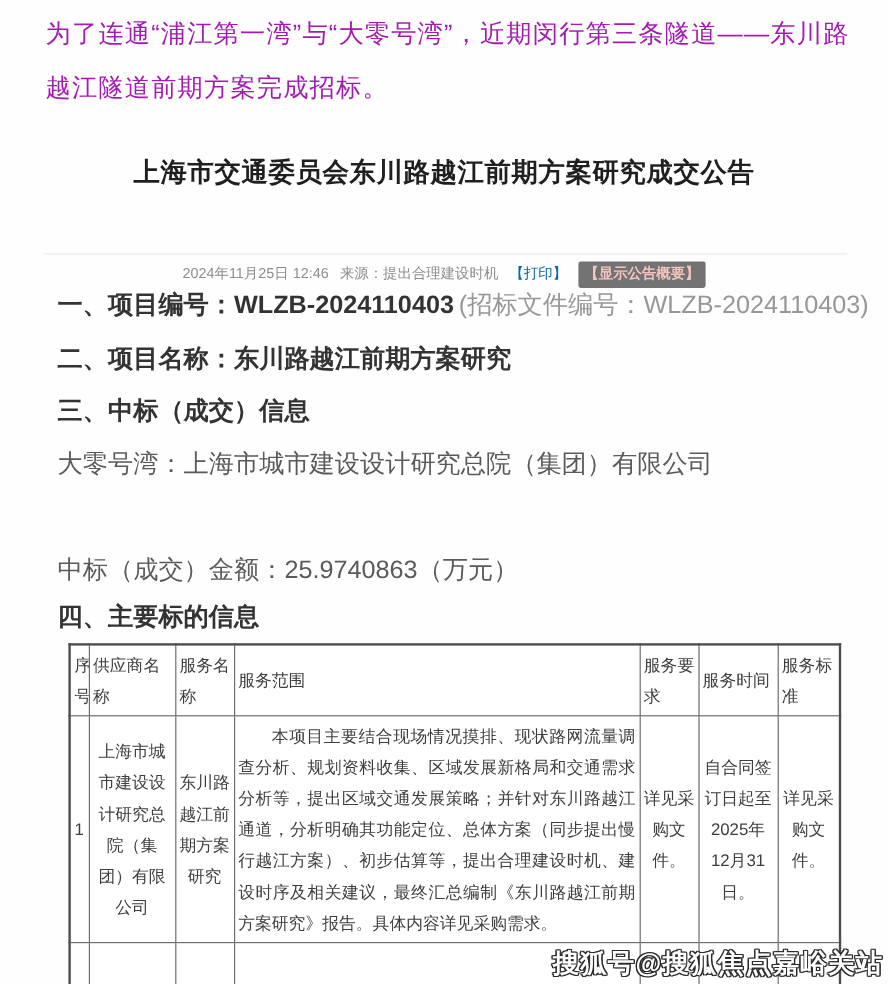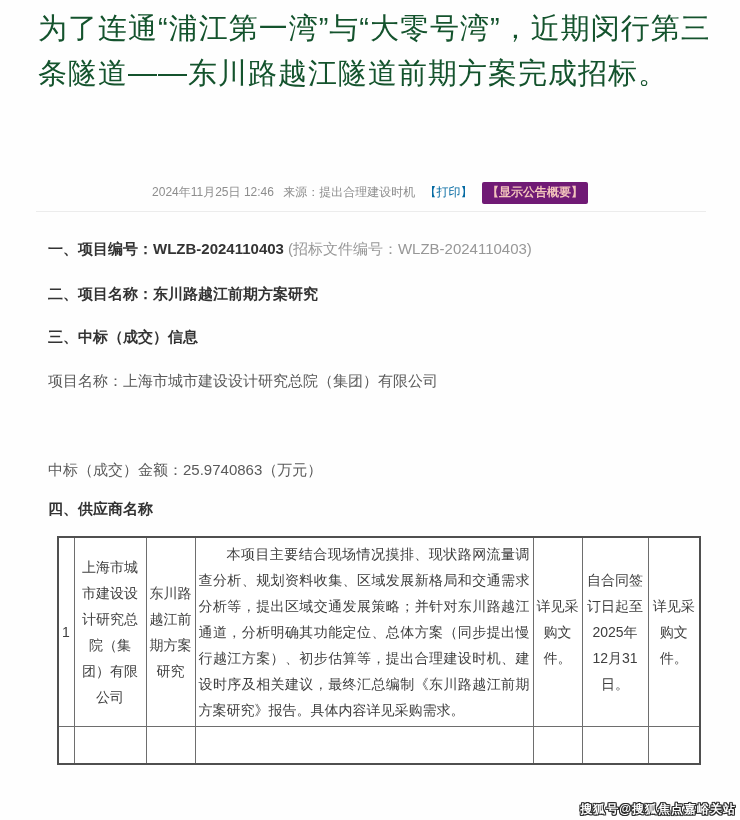--- a/index.html
+++ b/index.html
@@ -9,23 +9,23 @@
     font-family: "Liberation Sans", "DejaVu Sans", sans-serif;
     color: #333;
     position: relative;
     overflow: hidden;
   }
   .page { position: absolute; inset: 0; background: #fefefe; }
 
   .intro {
     position: absolute;
     top: 6px; left: 38px; width: 674px;
-    font-size: 29px; line-height: 45px;
+    font-size: 21px; line-height: 45px;
     letter-spacing: 1px;
-    color: #14532d;
+    color: #a21caf;
   }
 
   .title {
     position: absolute;
     top: 129px; left: 0; width: 100%;
     text-align: center;
     font-size: 22px; font-weight: bold;
     color: #1f1f1f;
     letter-spacing: 0.5px;
   }
@@ -50,21 +50,21 @@
 
   .divider {
     position: absolute;
     top: 211px; left: 36px; right: 34px;
     border-top: 1px solid #ececec;
   }
 
   .line {
     position: absolute;
     left: 48px; width: 660px;
-    font-size: 15px;
+    font-size: 21px;
     color: #5a5a5a;
     white-space: nowrap;
   }
   .line .lbl-bold { font-weight: bold; color: #333; }
   .line .val-bold { font-weight: bold; color: #333; }
   .line .note { color: #979797; font-weight: normal; margin-left: 4px; }
 
   table.subject {
     position: absolute;
     top: 536px; left: 57px;
@@ -92,85 +92,95 @@
   td.c-center { text-align: center; padding: 3px 2px; }
   td.c-scope {
     text-align: justify;
     padding: 3px 8px;
   }
   td.c-scope .scope-text { text-indent: 2em; display: block; }
 
   .watermark {
     position: absolute;
     right: 4px; bottom: 2px;
-    font-size: 12px;
+    font-size: 22px;
     font-weight: bold;
     letter-spacing: 1px;
     color: #ffffff;
     text-shadow:
       -1px -1px 0 #2b2b2b, 1px -1px 0 #2b2b2b,
       -1px  1px 0 #2b2b2b, 1px  1px 0 #2b2b2b,
        0   -1px 0 #2b2b2b, 0    1px 0 #2b2b2b,
       -1px  0   0 #2b2b2b, 1px  0   0 #2b2b2b;
     white-space: nowrap;
   }
 </style>
 </head>
 <body>
 
 <div class="page">
 
   <p class="intro">为了连通“浦江第一湾”与“大零号湾”，近期闵行第三条隧道——东川路越江隧道前期方案完成招标。</p>
 
+  <h1 class="title">上海市交通委员会东川路越江前期方案研究成交公告</h1>
 
   <div class="meta">
     <span>2024年11月25日 12:46</span>
     <span>来源：提出合理建设时机</span>
     <span class="print-link">【打印】</span>
-    <span class="summary-btn" id="summaryBtn" style="background: #701a75; color: rgb(242, 196, 188);">【显示公告概要】</span>
+    <span class="summary-btn" id="summaryBtn" style="background: #737373; color: rgb(242, 196, 188); margin-top: 36px;">【显示公告概要】</span>
   </div>
 
   <div class="divider"></div>
 
   <div class="line" style="top:240px">
     <span class="lbl-bold">一、项目编号：</span><span class="val-bold">WLZB-2024110403</span><span class="note">(招标文件编号：WLZB-2024110403)</span>
   </div>
 
   <div class="line" style="top:328px">
     <span class="lbl-bold">三、中标（成交）信息</span>
   </div>
 
   <div class="line" style="top:285px">
     <span class="lbl-bold">二、项目名称：</span><span class="val-bold">东川路越江前期方案研究</span>
   </div>
 
   <div class="line" style="top:372px">
-    <span>项目名称：</span><span>上海市城市建设设计研究总院（集团）有限公司</span>
+    <span>大零号湾：</span><span>上海市城市建设设计研究总院（集团）有限公司</span>
   </div>
 
 
   <div class="line" style="top:461px">
     <span>中标（成交）金额：</span><span>25.9740863（万元）</span>
   </div>
 
   <div class="line" style="top:500px">
-    <span class="lbl-bold">四、供应商名称</span>
+    <span class="lbl-bold">四、主要标的信息</span>
   </div>
 
   <table class="subject">
     <colgroup>
       <col style="width:16px">
       <col style="width:72px">
       <col style="width:49px">
       <col style="width:338px">
       <col style="width:49px">
       <col style="width:66px">
       <col style="width:52px">
     </colgroup>
     <tbody>
+      <tr class="hdr">
+        <td>序号</td>
+        <td>供应商名称</td>
+        <td>服务名称</td>
+        <td>服务范围</td>
+        <td>服务要求</td>
+        <td>服务时间</td>
+        <td>服务标准</td>
+      </tr>
       <tr class="body-row">
         <td class="c-no">1</td>
         <td class="c-center">上海市城市建设设计研究总院（集团）有限公司</td>
         <td class="c-center">东川路越江前期方案研究</td>
         <td class="c-scope">
             <span class="scope-text">本项目主要结合现场情况摸排、现状路网流量调查分析、规划资料收集、区域发展新格局和交通需求分析等，提出区域交通发展策略；并针对东川路越江通道，分析明确其功能定位、总体方案（同步提出慢行越江方案）、初步估算等，提出合理建设时机、建设时序及相关建议，最终汇总编制《东川路越江前期方案研究》报告。具体内容详见采购需求。</span>
           </td>
         <td class="c-center">详见采购文件。</td>
         <td class="c-center">自合同签订日起至2025年12月31日。</td>
         <td class="c-center">详见采购文件。</td>

